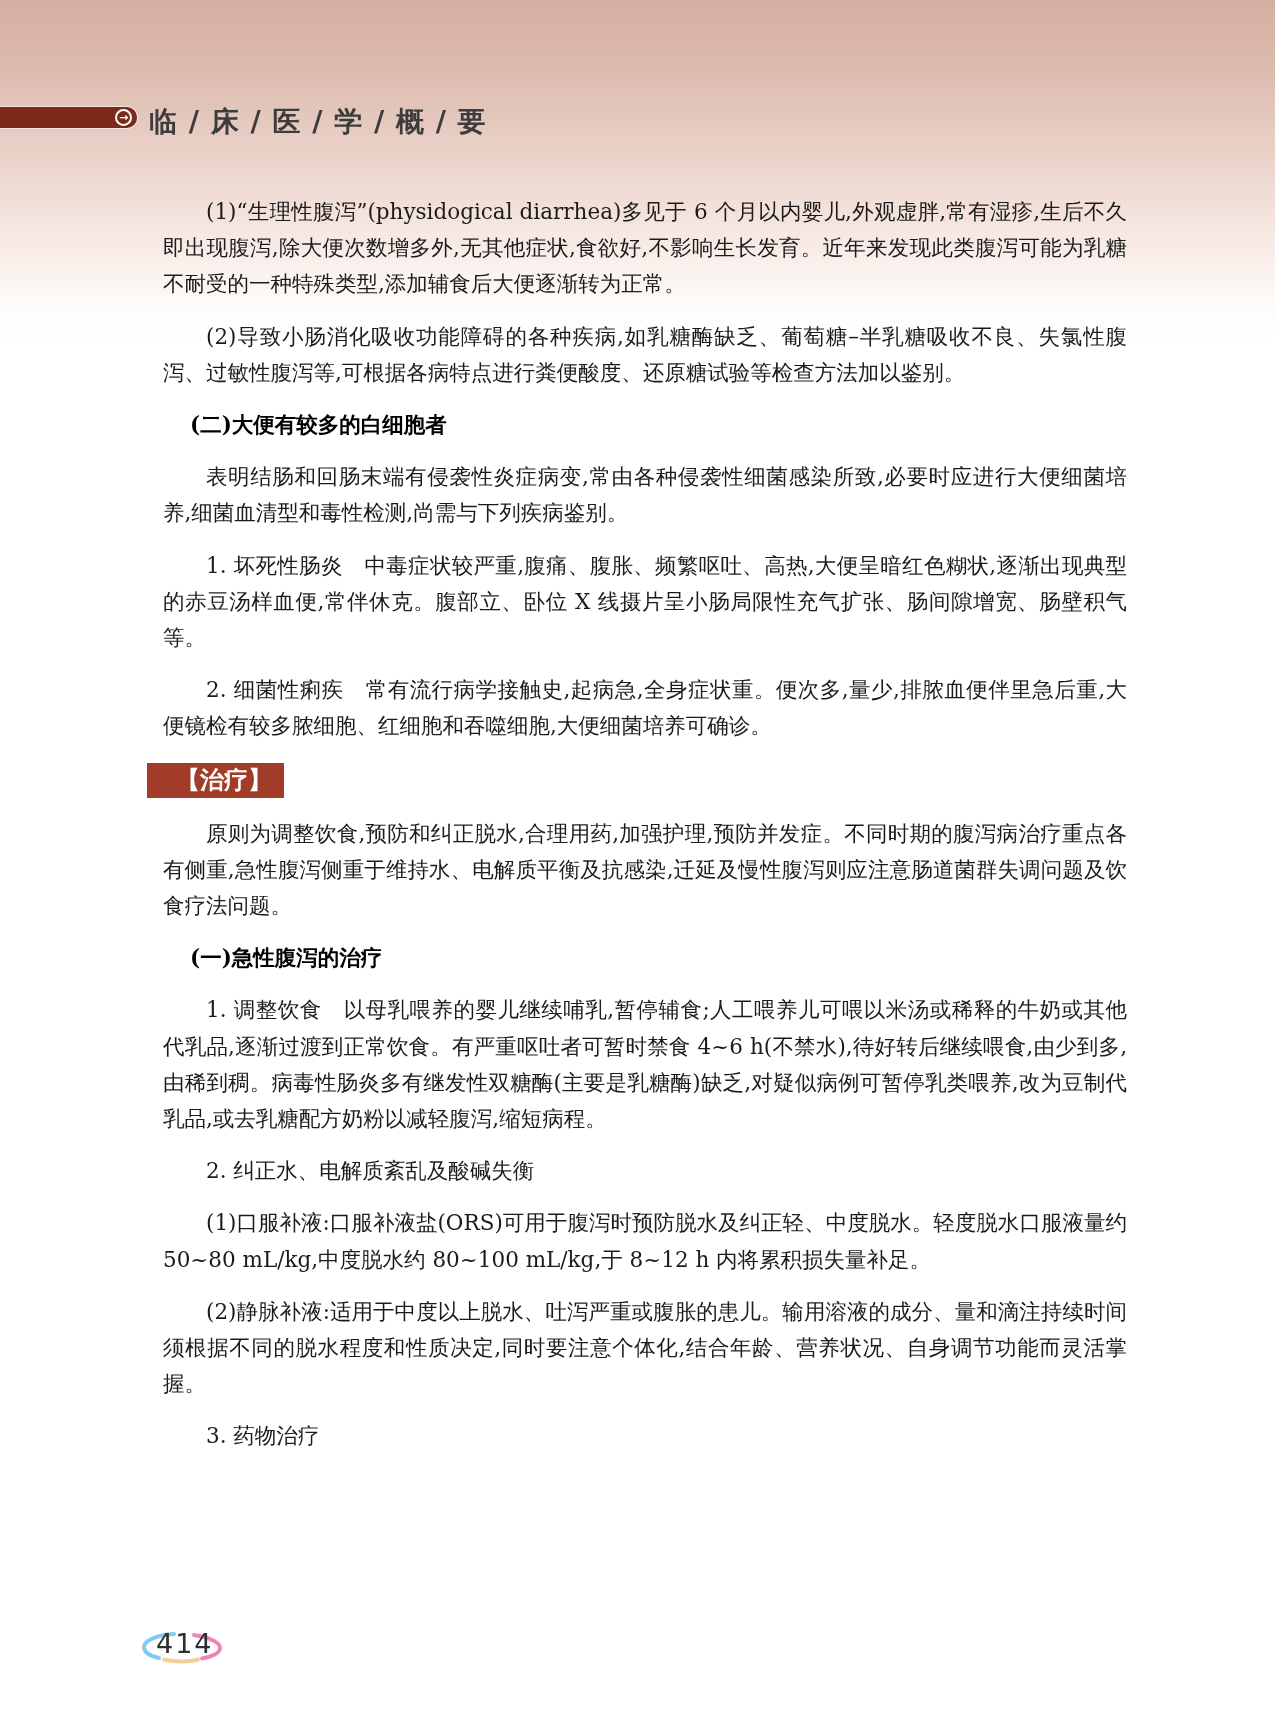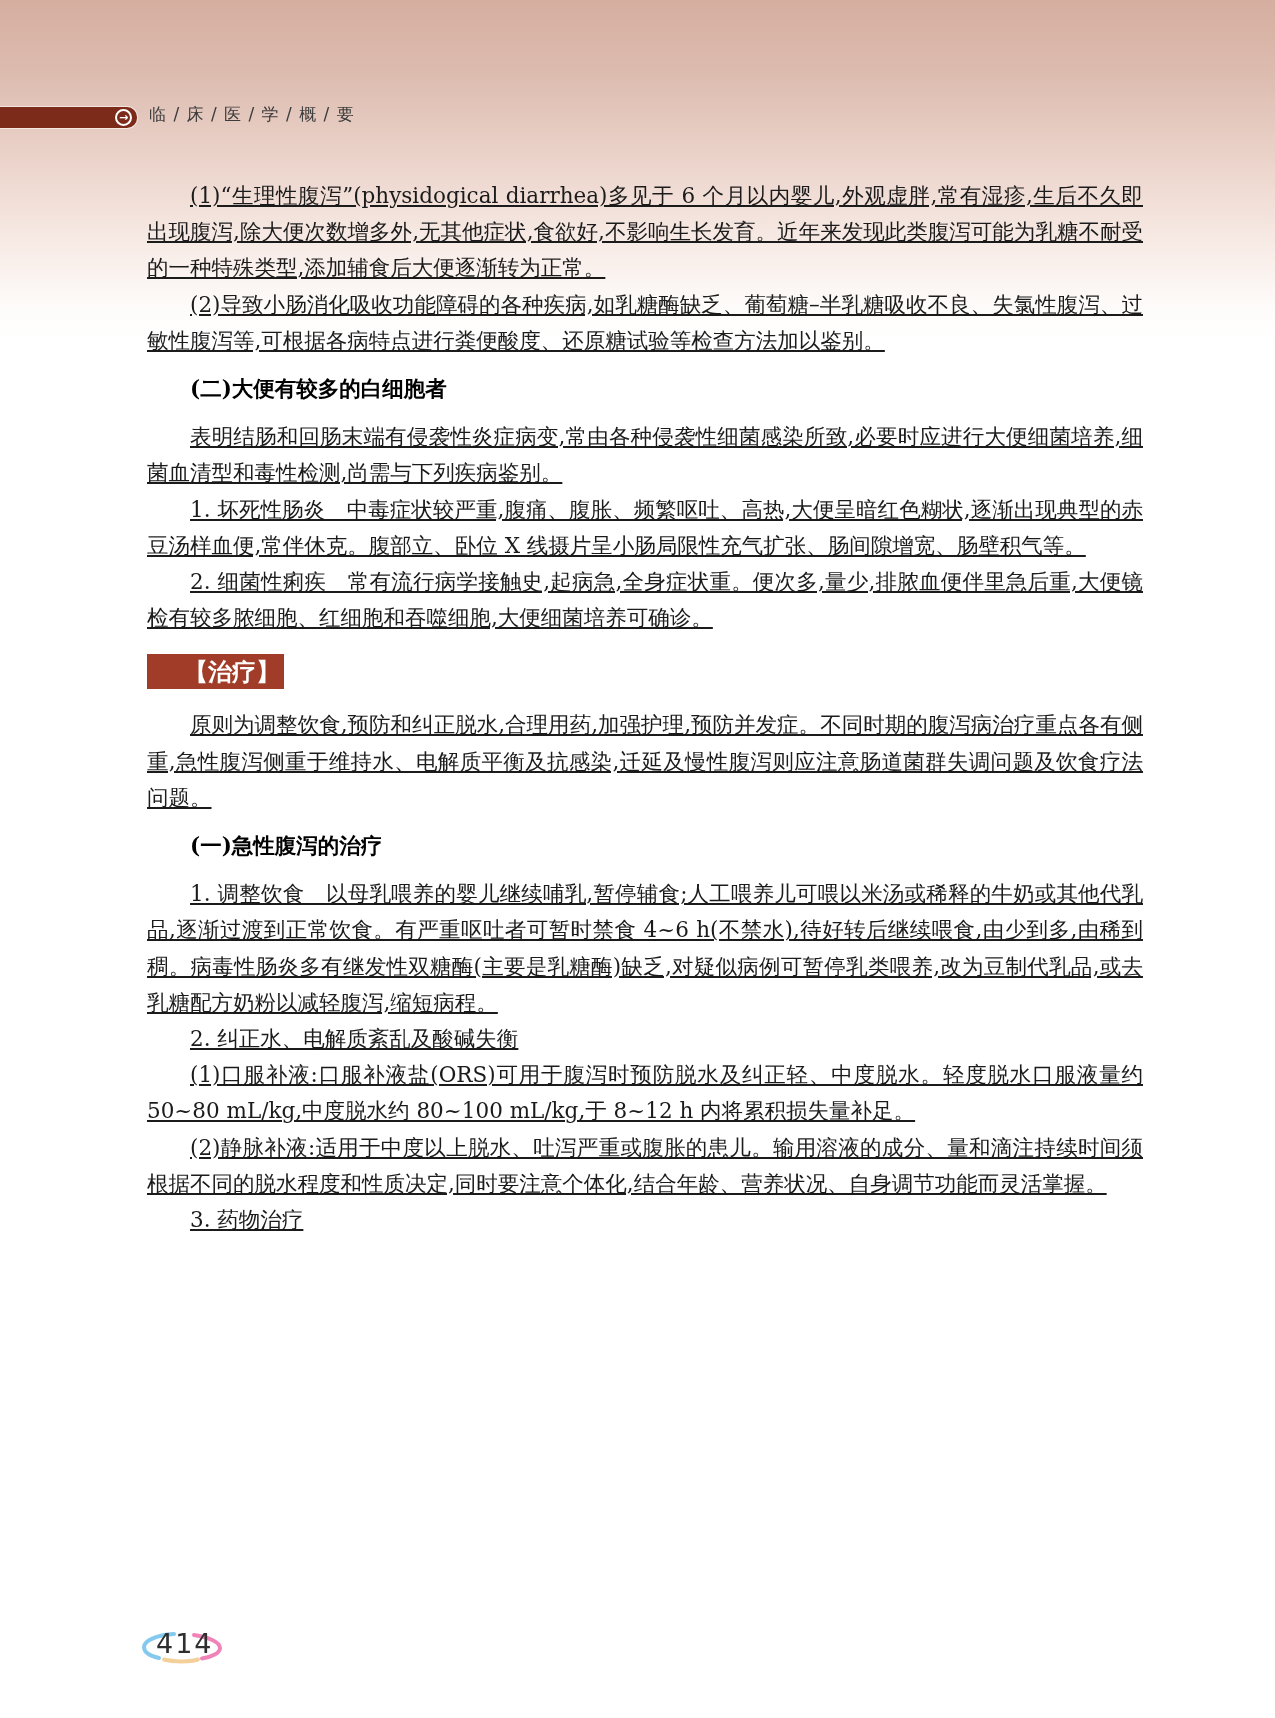--- a/index.html
+++ b/index.html
@@ -30,46 +30,46 @@
     width:13px;height:13px;
     border:2px solid #ffffff;border-radius:50%;
     color:#ffffff;
     display:flex;align-items:center;justify-content:center;
     font-family:"DejaVu Sans","Liberation Sans",sans-serif;
     font-size:11px;font-weight:bold;line-height:1;
   }
   .header-title{
     position:absolute;left:149px;top:103px;
     font-family:"DejaVu Sans","Liberation Sans",sans-serif;
-    font-size:17px;font-weight:400;color:#3c3c3c;
+    font-size:28px;font-weight:700;color:#3c3c3c;
     letter-spacing:1px;white-space:nowrap;
   }
 
   
   .content{
     position:absolute;left:147px;top:178px;width:996px;
     font-size:21.5px;line-height:36.2px;
     color:#1b1b1b;
     text-align:justify;
   }
-  .content p{margin:0;text-indent:2em;text-decoration:underline;}
+  .content p{margin:16px;text-indent:2em;}
   .kai-heading{
     margin:12px 0;text-indent:2em;
     font-size:21.5px;font-weight:bold;color:#000000;
     font-family:"DejaVu Serif","Liberation Serif",serif;
   }
   .section-box-row{margin:18px 0 18px 0;}
   .section-box{
     width:137px;height:35px;
     background:#a03c28;
     color:#ffffff;
     font-family:"DejaVu Sans","Liberation Sans",sans-serif;
     font-size:24px;font-weight:bold;
     display:flex;align-items:center;justify-content:flex-end;
-    padding-right:4px;box-sizing:border-box;
+    padding-right:12px;box-sizing:border-box;
     text-indent:0;
   }
 
   
   .footer{
     position:absolute;left:140px;top:1612px;width:90px;height:52px;
   }
   .footer .swoosh{position:absolute;left:0;top:16px;}
   .page-number{
     position:absolute;left:16px;top:16px;

